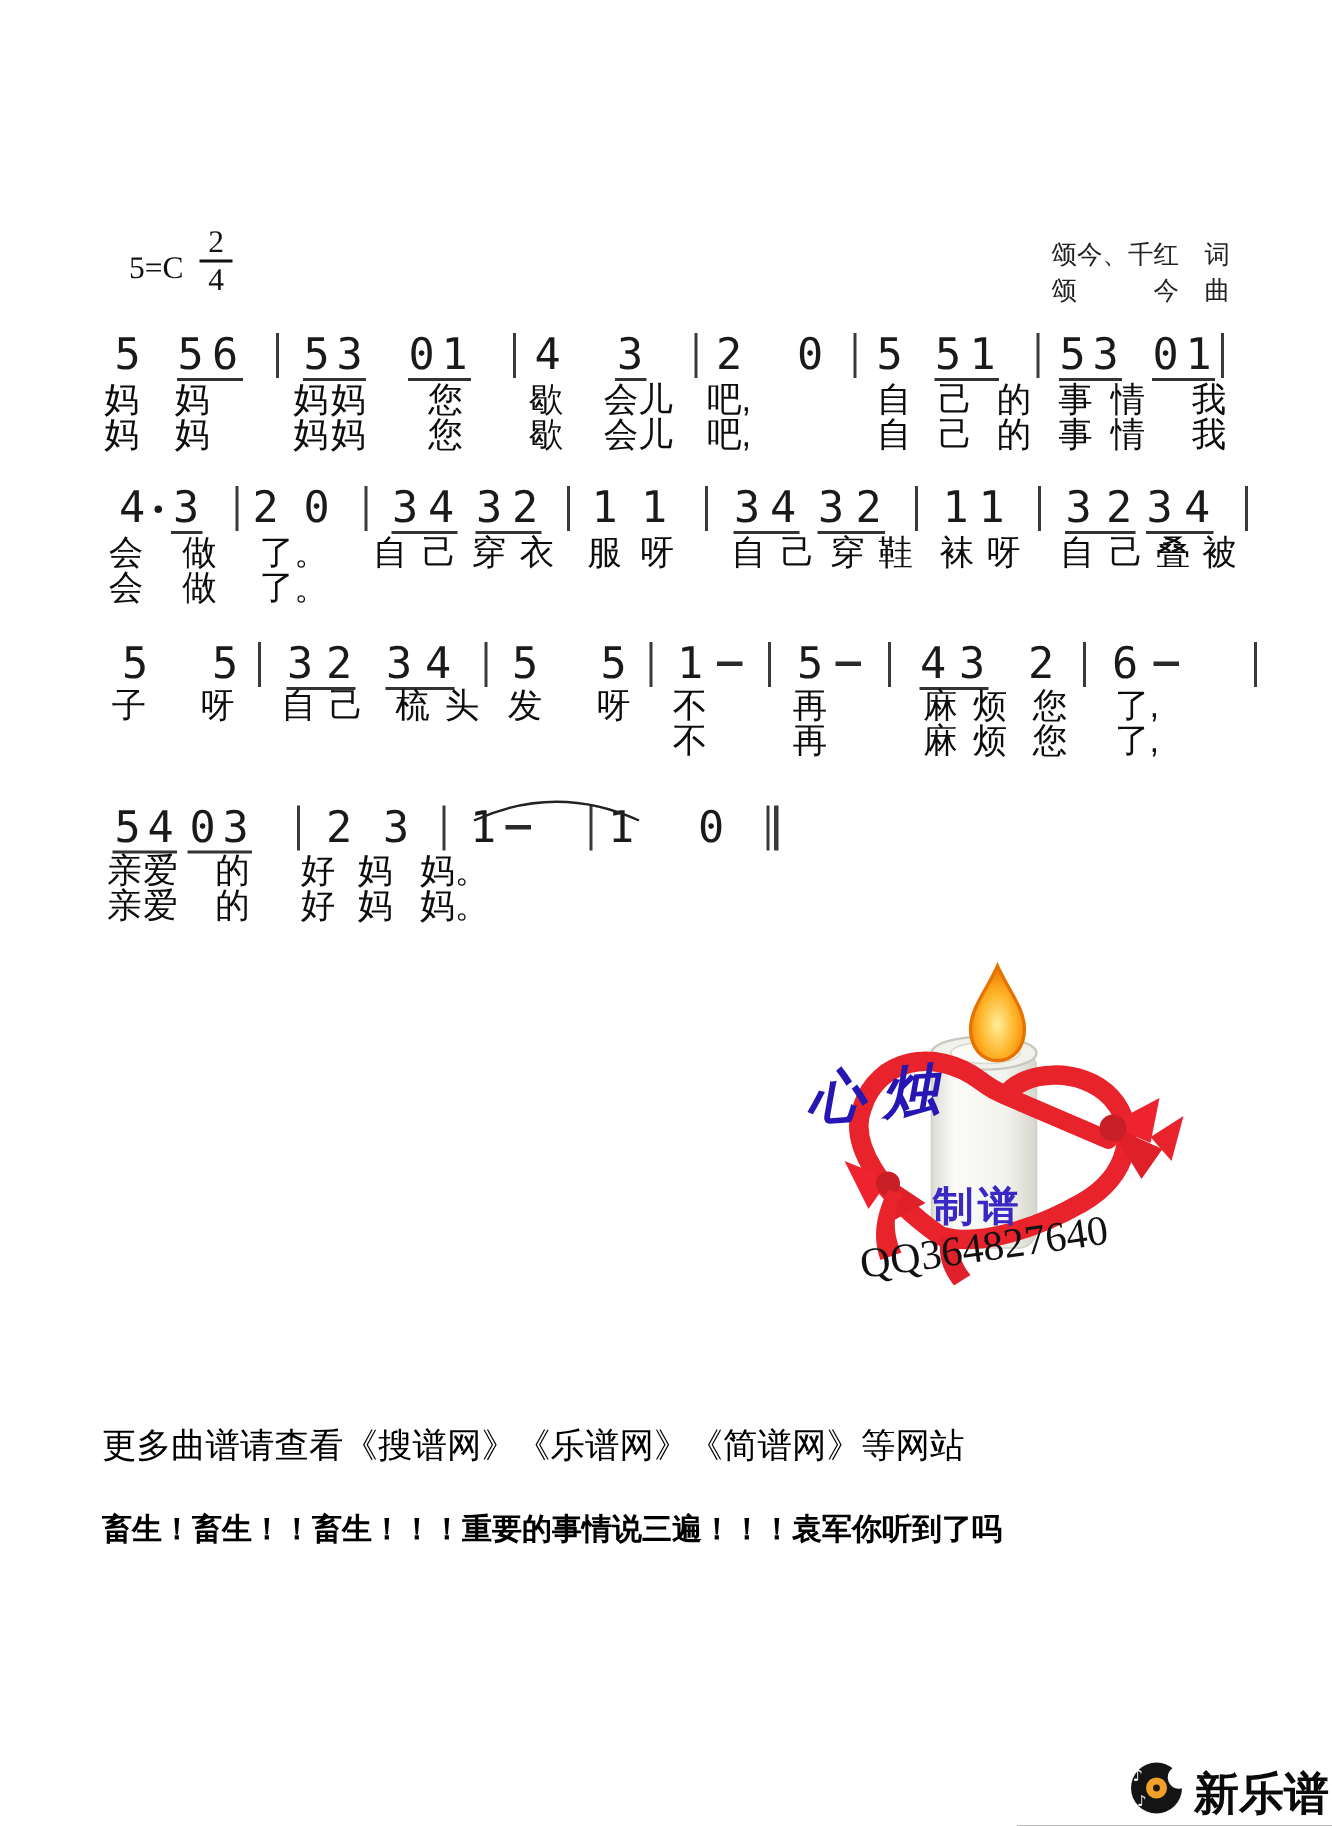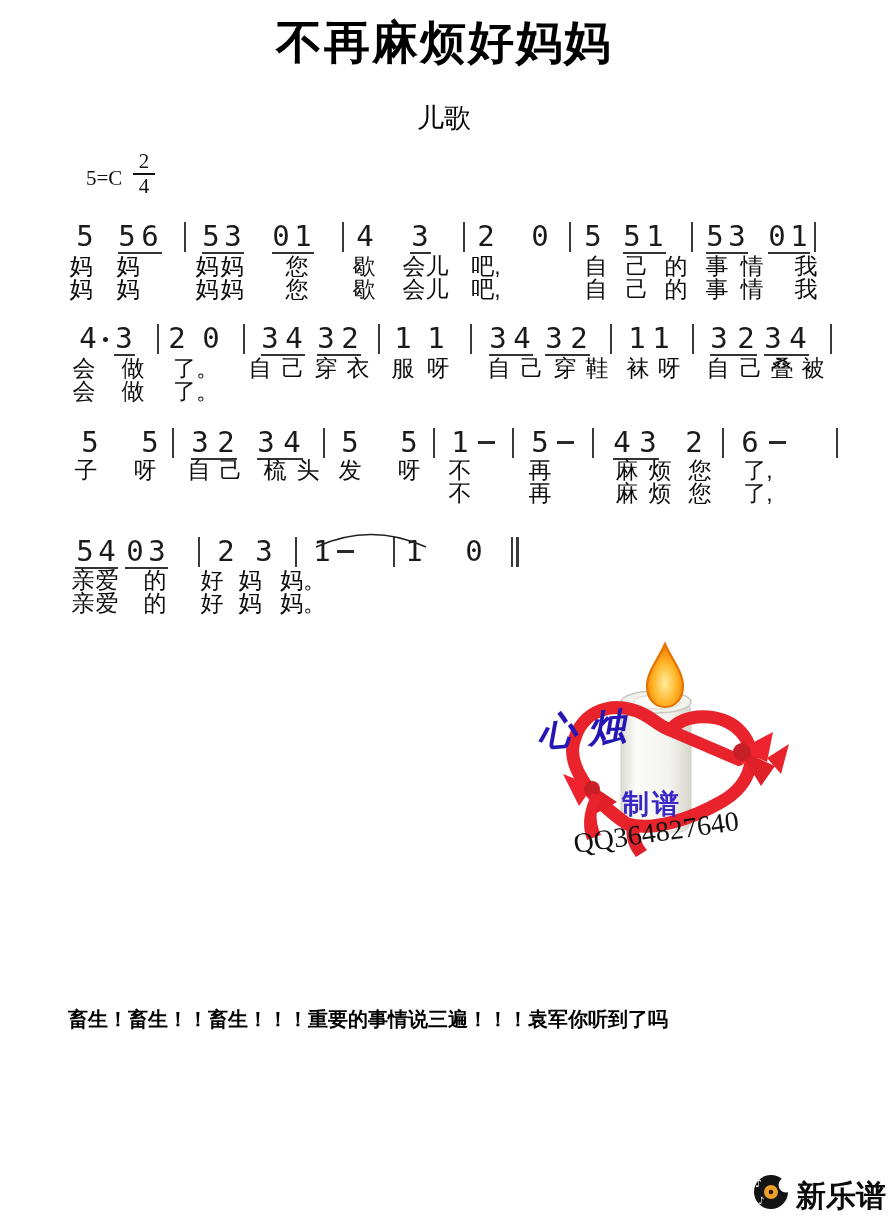--- a/index.html
+++ b/index.html
@@ -39,30 +39,32 @@
   .footer-line.emph{font-weight:bold;font-size:20px;}
   
   .brand-icon{position:absolute;left:750px;top:1170px;}
   .brand-name{position:absolute;left:796px;top:1176px;font-size:30px;font-weight:bold;color:#0a0a0a;}
 </style>
 </head>
 <body>
 
 <div class="page">
 
-  <div class="title">不再麻烦好妈妈</div>
-  <div class="subtitle">儿歌</div>
 
   <div class="keysig">5=C</div>
   <div class="meter">
     <div>2</div>
     <div class="frbar"></div>
     <div>4</div>
   </div>
 
+  <div class="credits">
+    <div>颂今、千红　词</div>
+    <div>颂　　　今　曲</div>
+  </div>
 
   <div id="score">
       <span class="note" style="left: 85px; top: 220px;">5</span>
       <span class="note" style="left: 127px; top: 220px;">5</span>
       <span class="note" style="left: 150px; top: 220px;">6</span>
       <span class="underline" style="left: 118px; top: 252px; width: 44px;"></span>
       <span class="bar" style="left: 184px; top: 222px;"></span>
       <span class="note" style="left: 211px; top: 220px;">5</span>
       <span class="note" style="left: 233px; top: 220px;">3</span>
       <span class="underline" style="left: 202px; top: 252px; width: 42px;"></span>
@@ -296,20 +298,21 @@
       <path d="M92,186 C90,200 94,210 101,219 L112,212 C105,204 103,194 105,186 Z" fill="#e0202a"></path>
     </g>
 
     <path d="M130,6 C136,20 148,34 148,48 C148,61 140,69 130,69 C120,69 112,61 112,48 C112,34 124,20 130,6 Z" fill="url(#flameGrad)" stroke="#e67300" stroke-width="2.2"></path>
   </svg>
 
   <div class="wm-top">心烛</div>
   <div class="wm-bottom">制谱</div>
   <div class="wm-qq">QQ364827640</div>
 
+  <div class="footer-line" style="top:948px">更多曲谱请查看《搜谱网》《乐谱网》《简谱网》等网站</div>
   <div class="footer-line emph" style="top:1006px">畜生！畜生！！畜生！！！重要的事情说三遍！！！袁军你听到了吗</div>
 
   <svg class="brand-icon" width="44" height="44" viewBox="0 0 44 44">
     <circle cx="21" cy="22" r="17" fill="#141414"></circle>
     <circle cx="36" cy="15" r="7.5" fill="#ffffff"></circle>
     <circle cx="21" cy="22" r="7" fill="#f0a028"></circle>
     <circle cx="21" cy="22" r="2.3" fill="#241505"></circle>
     <text x="5" y="17" font-size="11" fill="#ffffff" font-family="DejaVu Sans, sans-serif">♪</text>
     <text x="8" y="34" font-size="10" fill="#ffffff" font-family="DejaVu Sans, sans-serif">♪</text>
   </svg>

